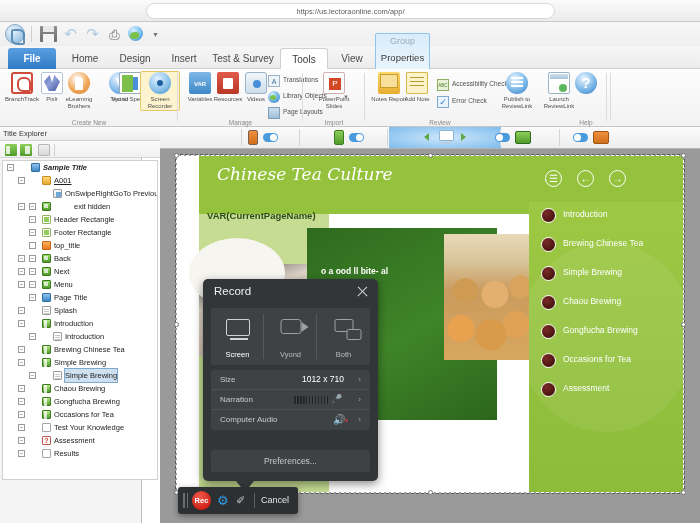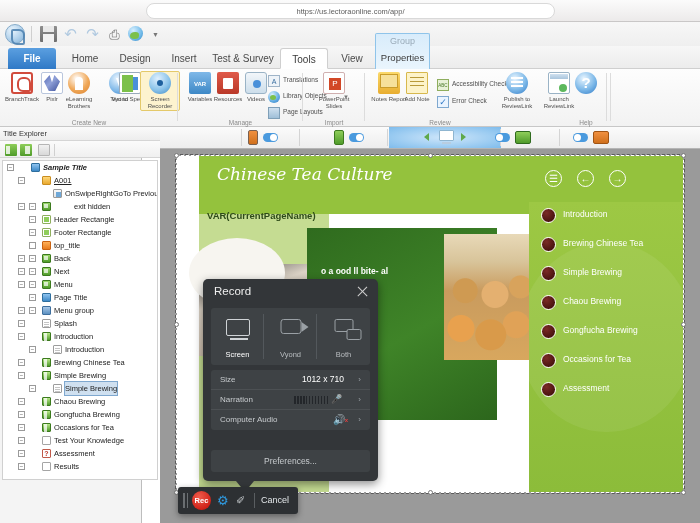--- a/index.html
+++ b/index.html
@@ -568,26 +568,20 @@
           <span class="ticon ic-green" style="left: 39px;"></span>
           <span class="tlabel" style="left: 51px;">Menu</span>
         </div>
         <div class="trow">
           <span class="tplus" style="left: 26px;">−</span>
           <span class="ticon ic-blue" style="left: 39px;"></span>
           <span class="tlabel" style="left: 51px;">Page Title</span>
         </div>
         <div class="trow">
           <span class="tplus" style="left: 15px;">−</span>
-          <span class="tplus" style="left: 26px;">−</span>
-          <span class="ticon ic-menu" style="left: 39px;"></span>
-          <span class="tlabel" style="left: 51px;">Menu group</span>
-        </div>
-        <div class="trow">
-          <span class="tplus" style="left: 15px;">−</span>
           <span class="ticon ic-page" style="left: 39px;"></span>
           <span class="tlabel" style="left: 51px;">Splash</span>
         </div>
         <div class="trow">
           <span class="tplus" style="left: 15px;">−</span>
           <span class="ticon ic-chapter" style="left: 39px;"></span>
           <span class="tlabel" style="left: 51px;">Introduction</span>
         </div>
         <div class="trow">
           <span class="tplus" style="left: 26px;">−</span>

